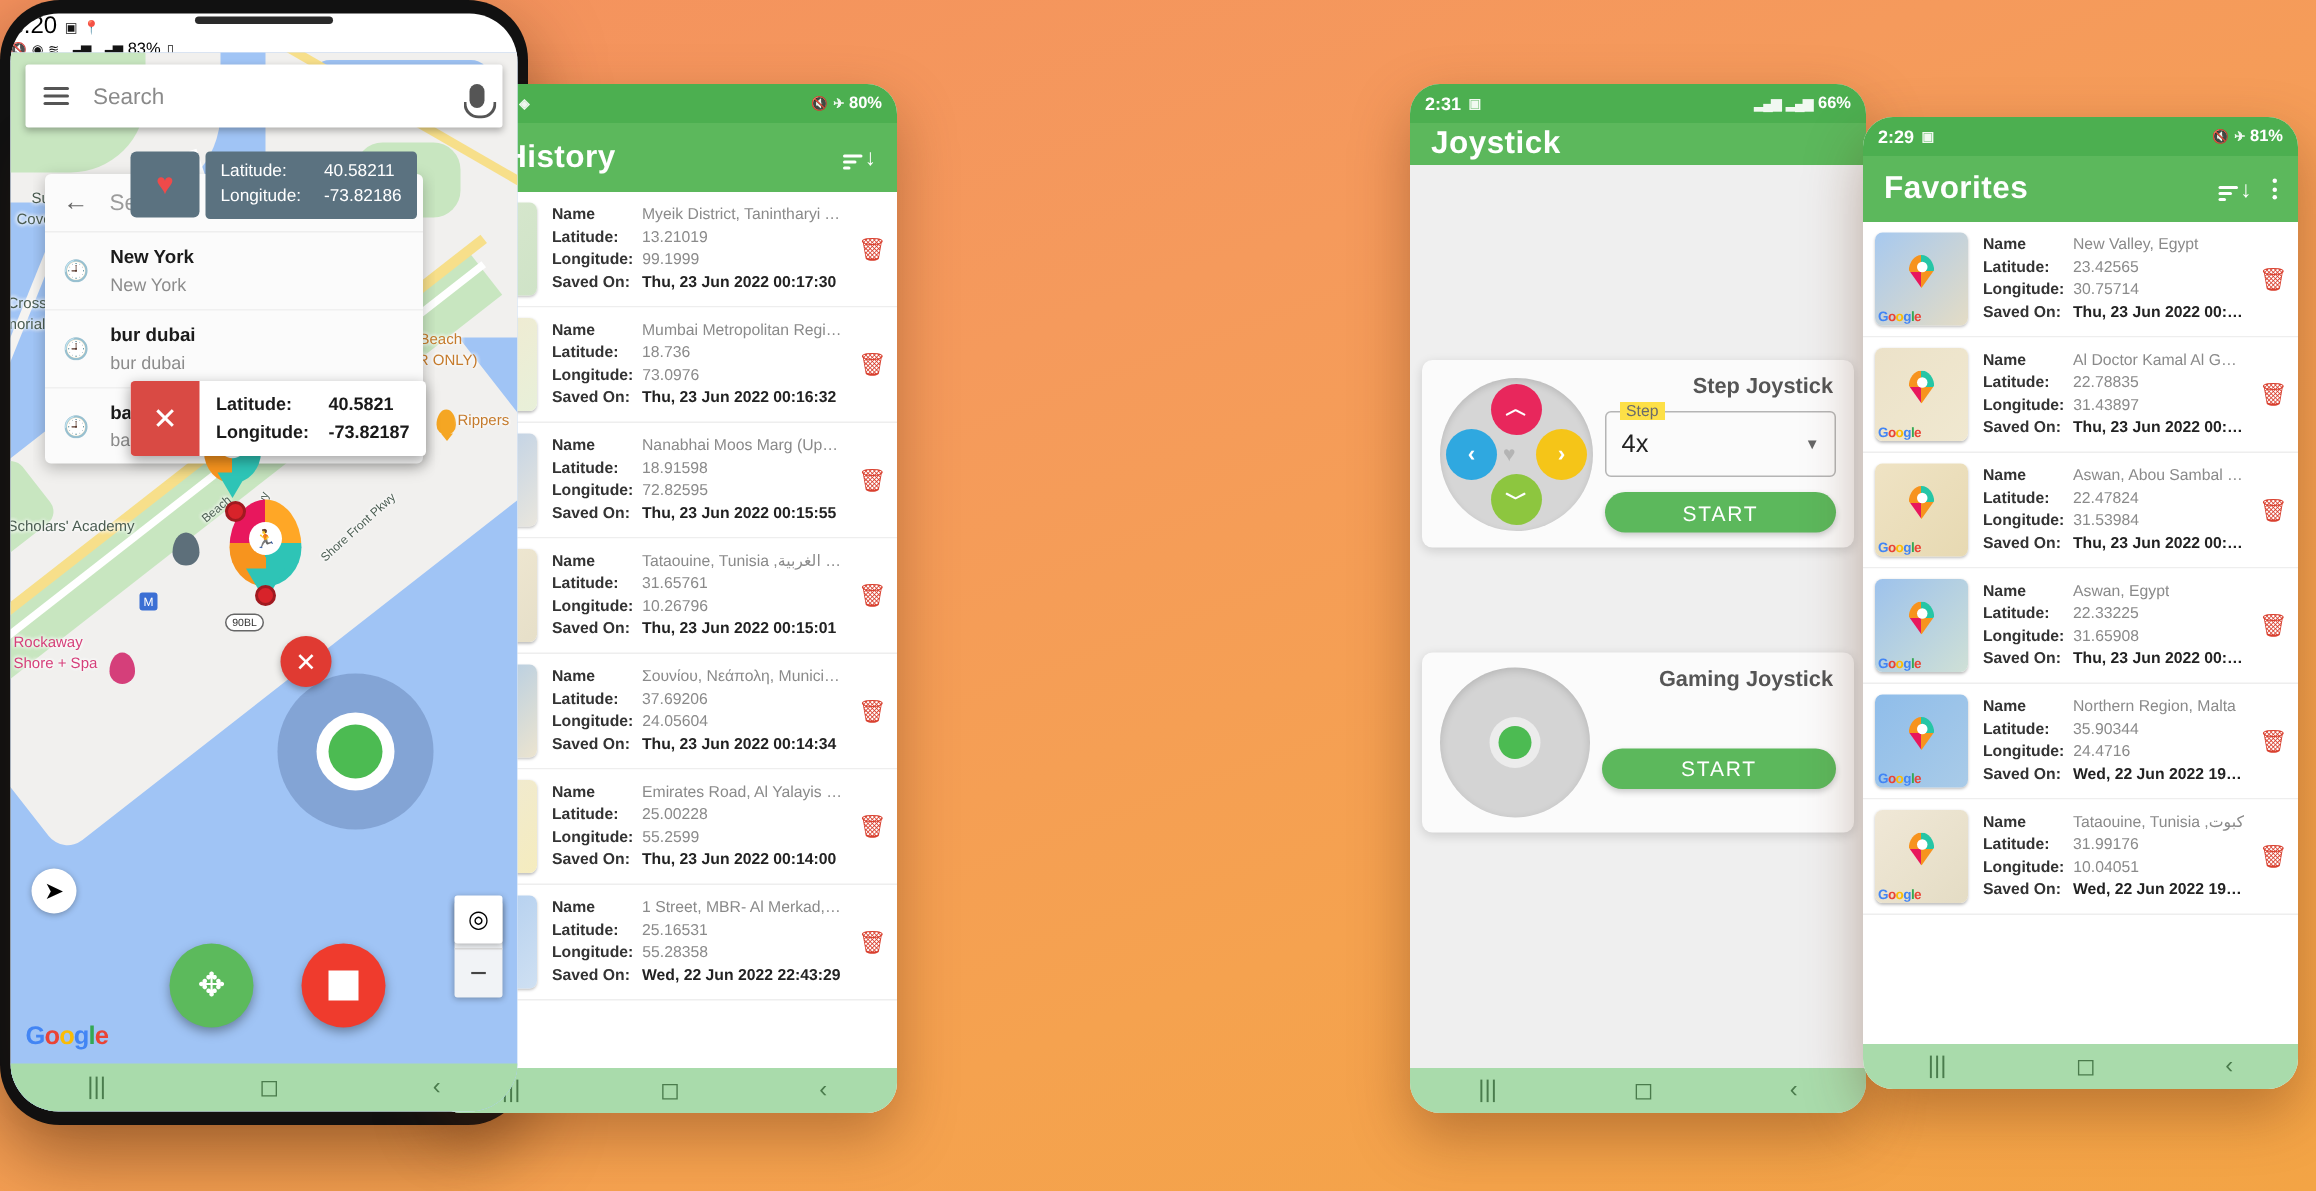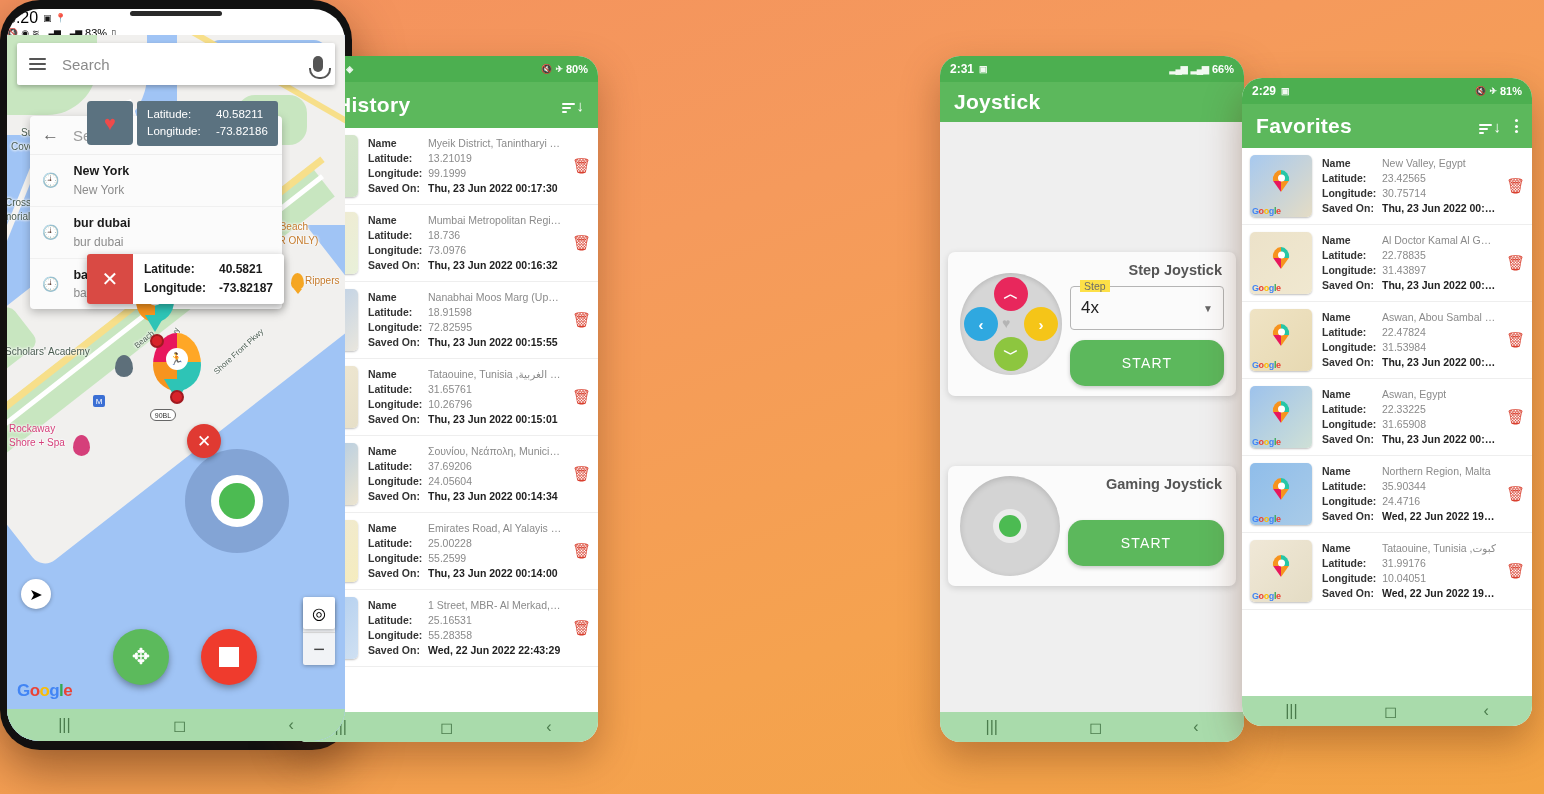--- a/index.html
+++ b/index.html
@@ -157,41 +157,41 @@
     border-top:22px solid #2ec4b6}
   .center-pin .disc{position:absolute;left:50%;top:45%;transform:translate(-50%,-50%);
     width:22px;height:22px;border-radius:50%;background:#fff;display:flex;
     align-items:center;justify-content:center;font-size:12px}
   .reddot{position:absolute;width:14px;height:14px;border-radius:50%;background:#d8232a;
     border:2px solid #a01a20;z-index:16}
 
   
   #phone-joy{left:940px;top:56px;width:304px;height:686px;border-radius:20px;
     background:#efefef;box-shadow:0 16px 38px rgba(90,40,10,.36);overflow:hidden}
-  #phone-joy .appbar{height:40px}
+  #phone-joy .appbar{height:28px}
   .jcard{background:#fbfbfb;margin:10px 8px;border-radius:7px;padding:10px 12px;
     box-shadow:0 2px 7px rgba(0,0,0,.14);display:flex;align-items:center;gap:8px;position:relative}
   .jcard .jtitle{position:absolute;right:14px;top:10px;font-size:14.5px;font-weight:bold;color:#555}
   .dpad{width:102px;height:102px;border-radius:50%;background:#d6d6d6;position:relative;flex:0 0 102px;
     box-shadow:inset 0 2px 5px rgba(0,0,0,.13)}
   .dbtn{position:absolute;width:34px;height:34px;border-radius:50%;display:flex;
     align-items:center;justify-content:center;color:#fff;font-size:15px;font-weight:bold}
   .dbtn.up{left:34px;top:4px;background:#e8275c}
   .dbtn.down{left:34px;bottom:4px;background:#8dc63f}
   .dbtn.left{left:4px;top:34px;background:#2fa8e0}
   .dbtn.right{right:4px;top:34px;background:#f5c518}
   .dcenter{position:absolute;left:42px;top:42px;width:18px;height:18px;color:#b4b4b4;font-size:14px}
   .jright{flex:1;padding-top:24px}
   .fieldbox{border:1px solid #b5b5b5;border-radius:4px;height:44px;position:relative;
     display:flex;align-items:center;padding:0 10px;background:#fbfbfb}
   .fieldbox .flab{position:absolute;top:-7px;left:9px;background:#fde047;padding:0 4px;
     font-size:10.5px;color:#6b6b6b}
   .fieldbox .fval{font-size:17px;color:#222}
   .caret{position:absolute;right:10px;color:#666;font-size:10px}
-  .startbtn{margin-top:10px;height:46px;background:#5cb85c;border-radius:15px;color:#fff;
+  .startbtn{margin-top:10px;height:27px;background:#5cb85c;border-radius:15px;color:#fff;
     display:flex;align-items:center;justify-content:center;font-size:14px;letter-spacing:1.2px;
     box-shadow:0 2px 4px rgba(0,0,0,.2)}
   .gjoy{width:100px;height:100px;border-radius:50%;background:#d4d4d4;flex:0 0 100px;
     display:flex;align-items:center;justify-content:center;box-shadow:inset 0 2px 6px rgba(0,0,0,.14)}
   .gjoy .ring{width:34px;height:34px;border-radius:50%;background:#ececec;
     display:flex;align-items:center;justify-content:center}
   .gjoy .dot{width:22px;height:22px;border-radius:50%;background:#4cbb52}
 
   
   #phone-fav{left:1242px;top:78px;width:290px;height:648px;border-radius:20px;

